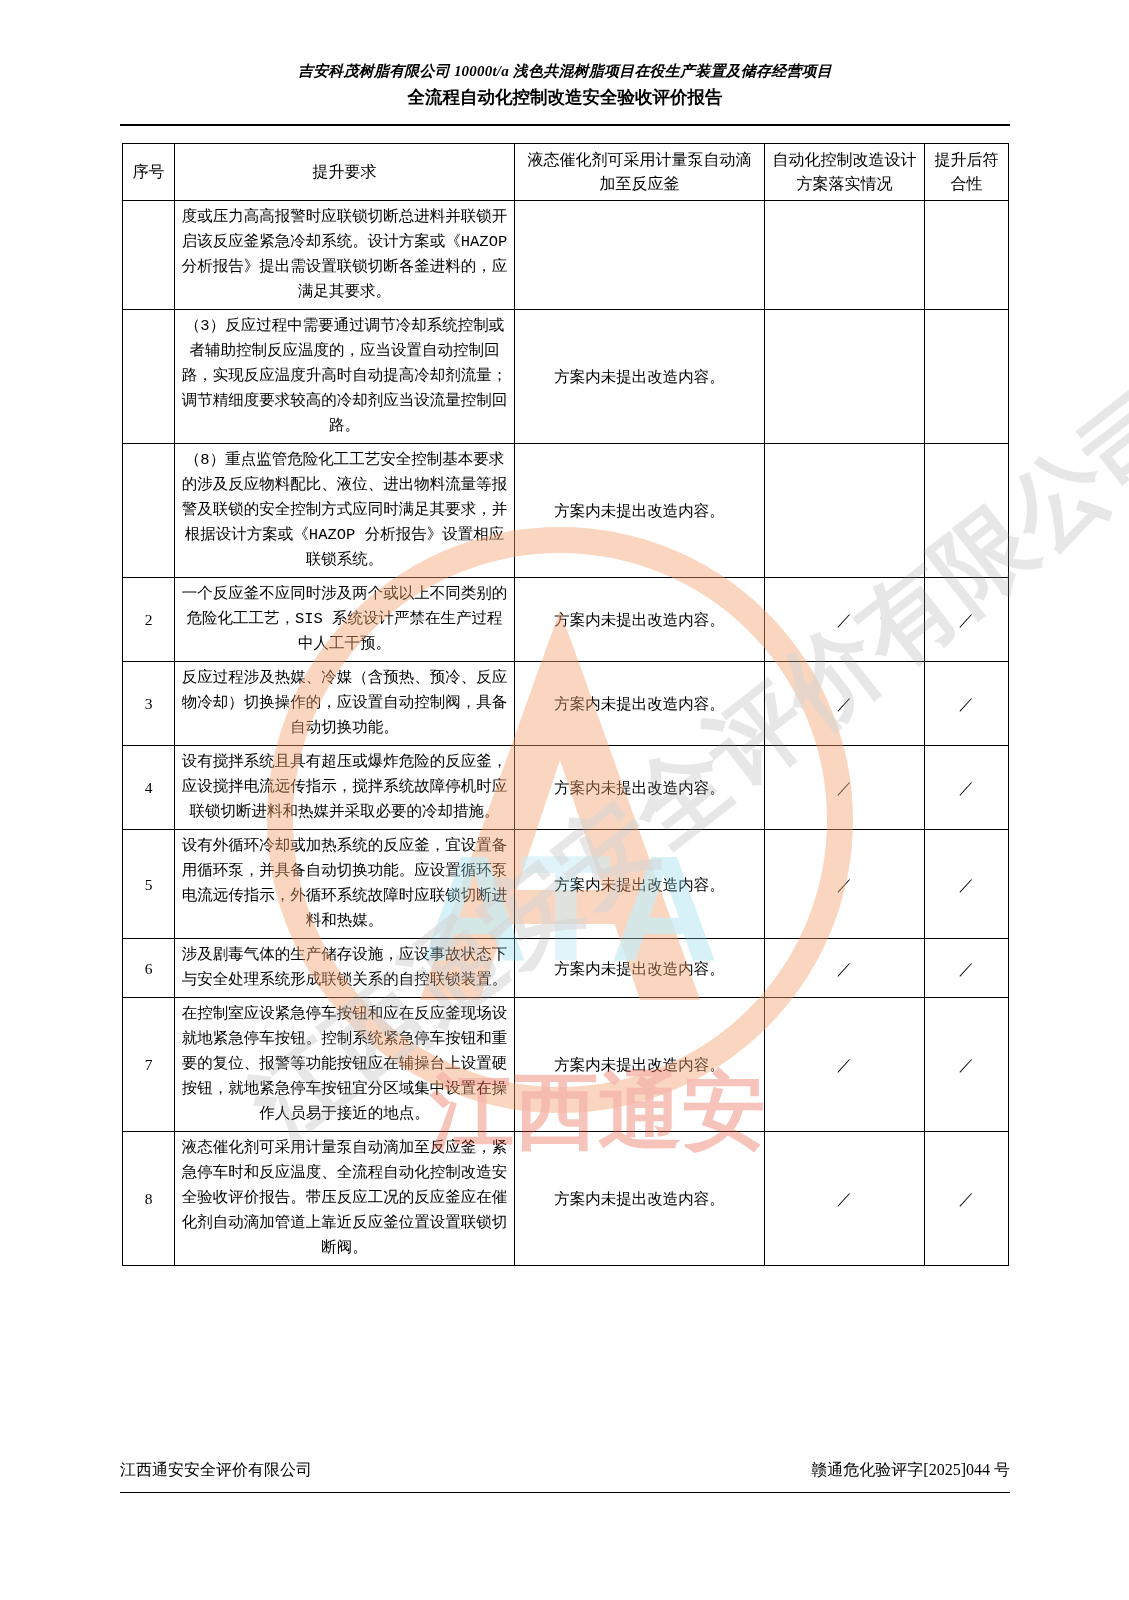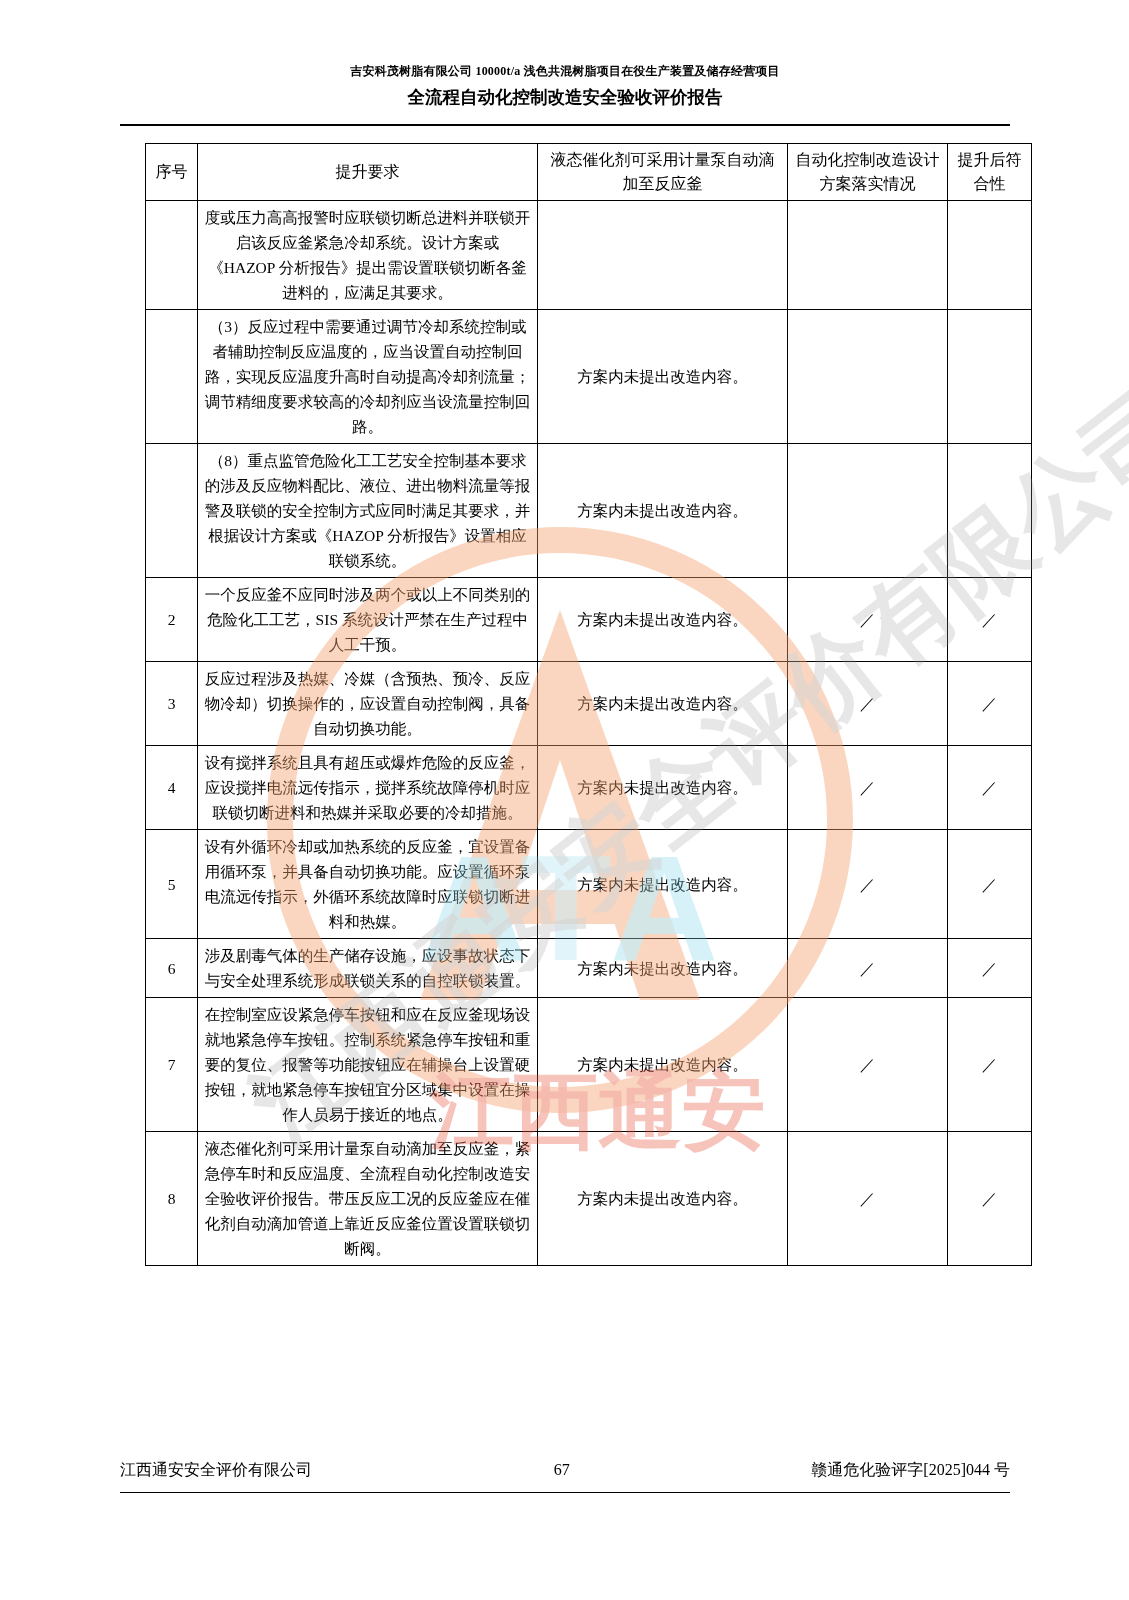--- a/index.html
+++ b/index.html
@@ -35,25 +35,26 @@
   
   .doc-header {
     position: absolute;
     left: 120px;
     top: 58px;
     width: 890px;
     text-align: center;
     z-index: 2;
   }
   .doc-header .line1 {
-    font-size: 12px;
+    font-size: 15px;
     font-weight: bold;
     letter-spacing: 0.2px;
     line-height: 26px;
     white-space: nowrap;
+    font-style: italic;
   }
   .doc-header .line2 {
     font-size: 17.5px;
     font-weight: bold;
     line-height: 26px;
     white-space: nowrap;
     text-align: center;
   }
   .header-rule {
     position: absolute;
@@ -67,21 +68,20 @@
   
   table.main {
     position: absolute;
     left: 122px;
     top: 143px;
     width: 886px;
     border-collapse: collapse;
     table-layout: fixed;
     z-index: 3;
     background: transparent;
-    margin-left: 23px;
   }
   table.main td, table.main th {
     border: 1px solid #000;
     vertical-align: middle;
     padding: 4px 6px;
     font-size: 15.5px;
     line-height: 25px;
     text-align: center;
     background: transparent;
   }
@@ -93,20 +93,21 @@
   col.c-no    { width: 52px; }
   col.c-req   { width: 340px; }
   col.c-plan  { width: 250px; }
   col.c-impl  { width: 160px; }
   col.c-conf  { width: 84px; }
 
   td.req {
     text-align: justify;
     text-align-last: center;
     padding: 6px 10px;
+    font-family: Liberation Mono, monospace;
   }
   td.num { font-size: 16px; }
 
   
   .footer-rule {
     position: absolute;
     left: 120px;
     top: 1492px;
     width: 890px;
     border-top: 1px solid #000;
@@ -242,18 +243,17 @@
         <td class="req">液态催化剂可采用计量泵自动滴加至反应釜，紧急停车时和反应温度、全流程自动化控制改造安全验收评价报告。带压反应工况的反应釜应在催化剂自动滴加管道上靠近反应釜位置设置联锁切断阀。</td>
         <td>方案内未提出改造内容。</td>
         <td>／</td>
         <td>／</td>
       </tr>
     </tbody>
   </table>
 
   <div class="footer">
     <div>江西通安安全评价有限公司</div>
-    <div class="center">67</div>
     <div>赣通危化验评字[2025]044 号</div>
   </div>
   <div class="footer-rule"></div>
 
 </div>
 
 </body></html>

